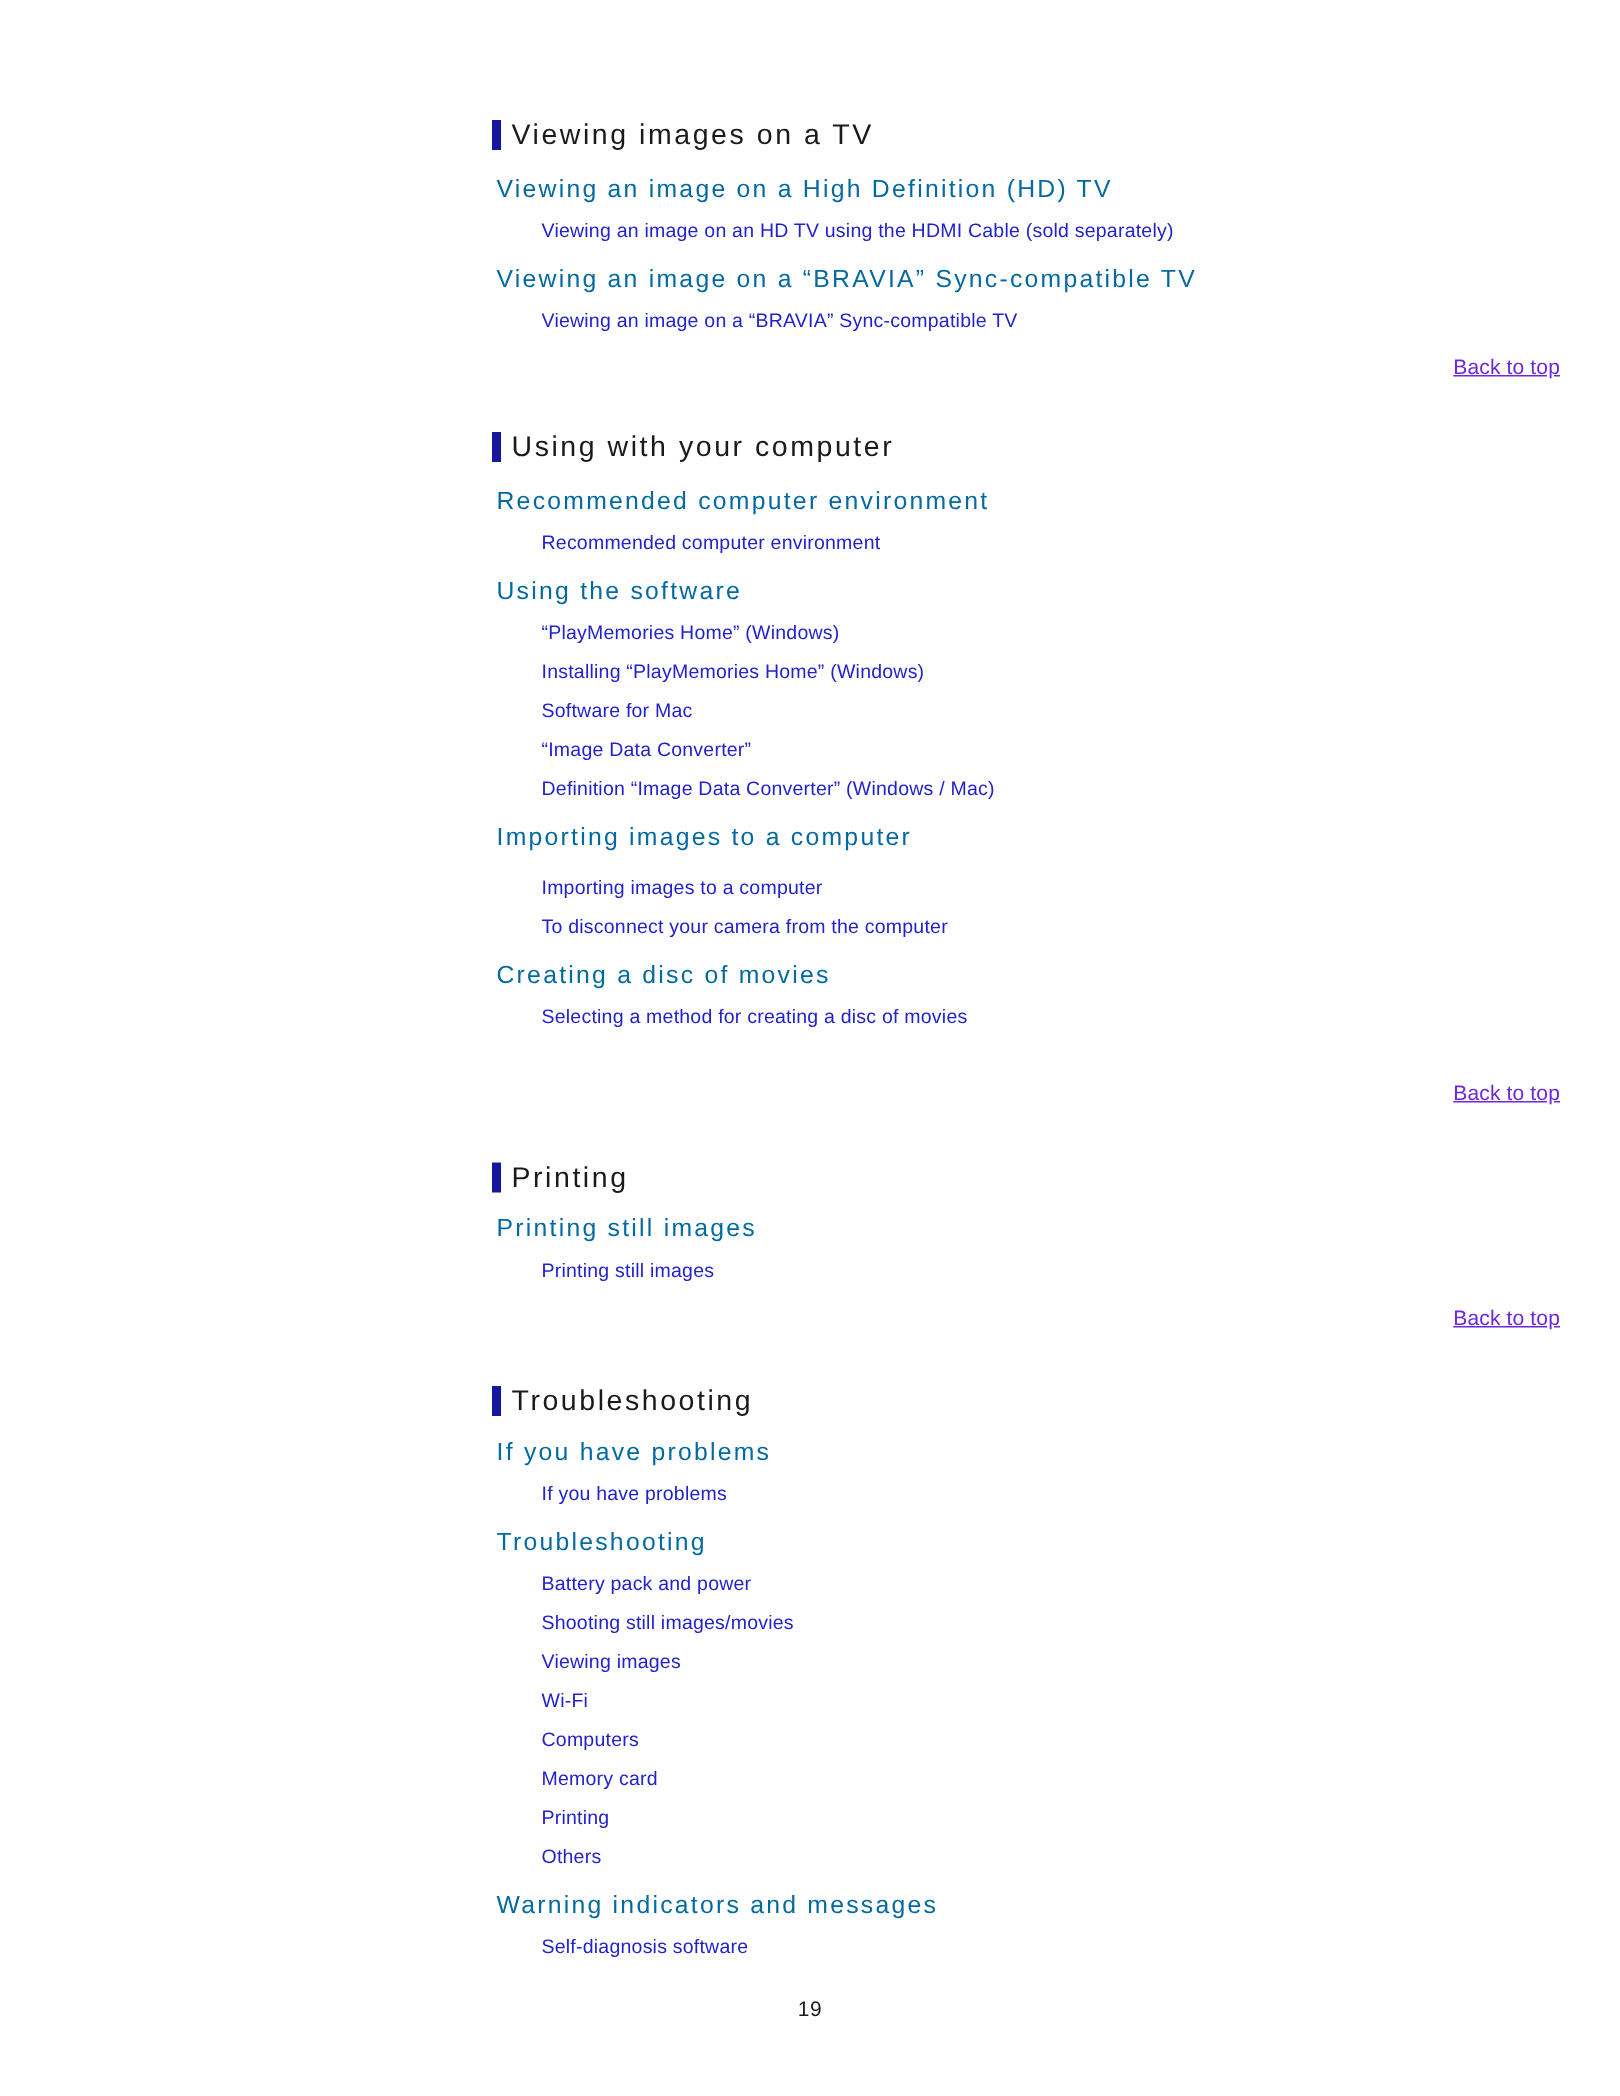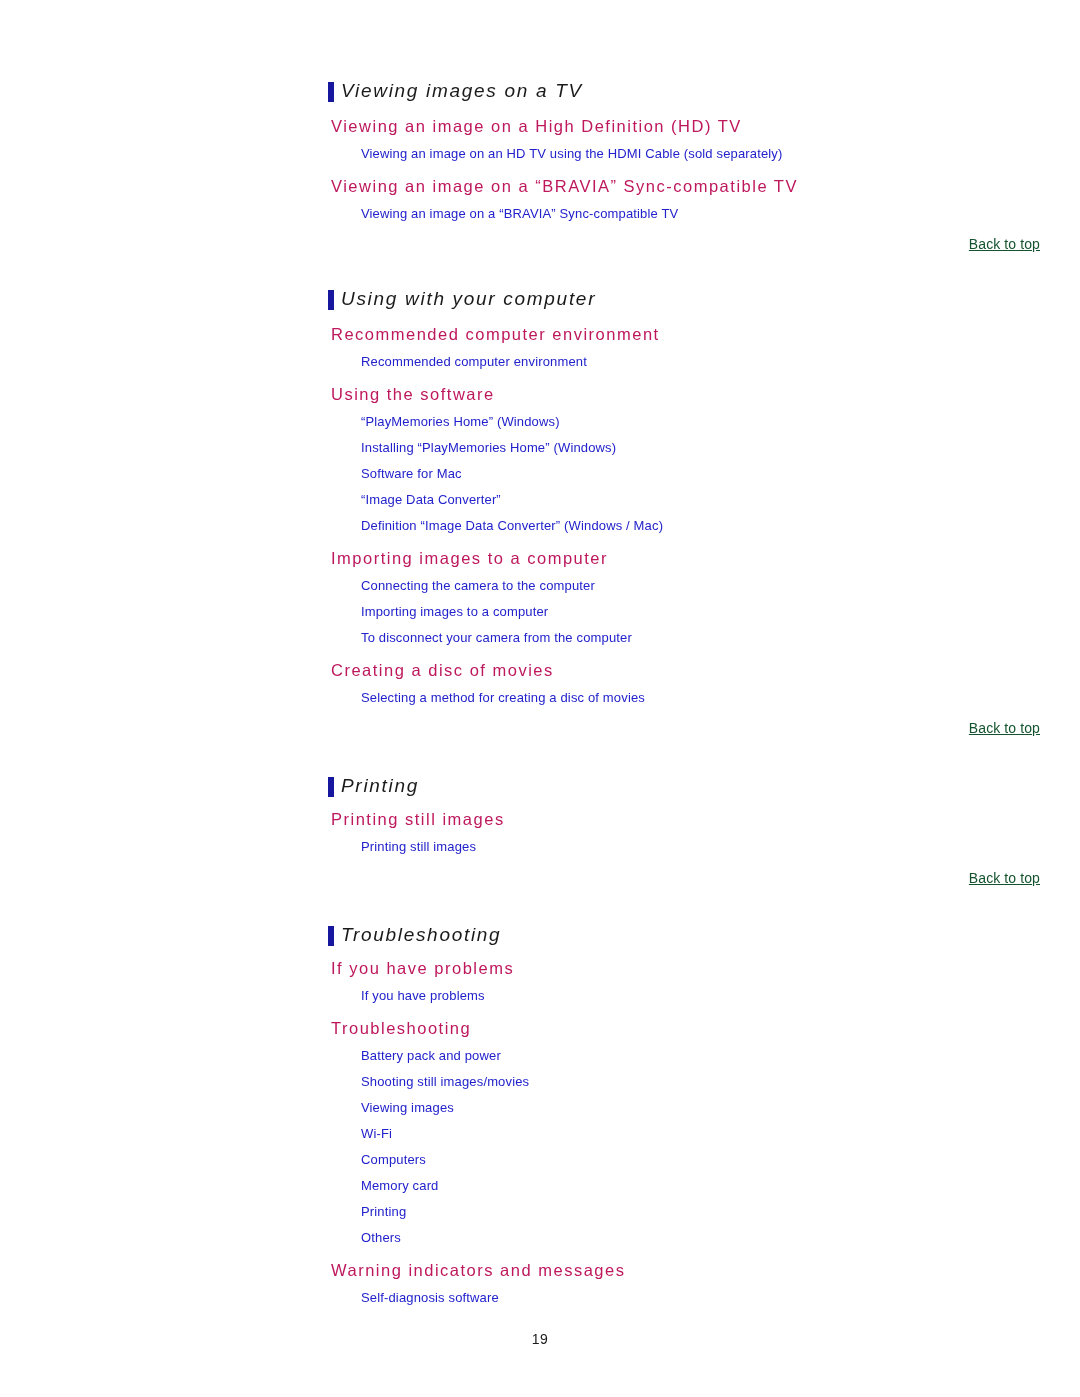--- a/index.html
+++ b/index.html
@@ -30,23 +30,22 @@
     width: 732px;
   }
 
   
   .section {
     position: relative;
   }
 
   .section-title-row {
     display: flex;
-    align-items: flex-end;
-    position: relative;
-    font-style: italic;
+    align-items: flex-start;
+    position: relative;
   }
 
   .marker-bar {
     width: 6px;
     height: 20px;
     background: #16169e;
     flex: 0 0 auto;
     margin-right: 7px;
   }
 
@@ -56,21 +55,21 @@
     color: #1a1a1a;
     font-weight: 400;
     line-height: 22px;
     white-space: nowrap;
   }
 
   
   .sub-heading {
     font-size: 16.5px;
     letter-spacing: 1.5px;
-    color: #be185d;
+    color: #0369a1;
     font-weight: 400;
     line-height: 20px;
     margin-left: 3px;
     white-space: nowrap;
   }
 
   
   .link {
     display: block;
     font-size: 13px;
@@ -79,21 +78,21 @@
     line-height: 20px;
     letter-spacing: 0.15px;
     margin-left: 33px;
     white-space: nowrap;
   }
 
   .back-to-top {
     position: absolute;
     right: 20px;
     font-size: 14px;
-    color: #14532d;
+    color: #6d28d9;
     text-decoration: underline;
     letter-spacing: 0.1px;
     line-height: 17px;
     white-space: nowrap;
   }
 
   .page-number {
     position: absolute;
     left: 0;
     width: 1080px;
@@ -150,21 +149,20 @@
       <div style="height:6px"></div>
       <a class="link" href="#">Software for Mac</a>
       <div style="height:6px"></div>
       <a class="link" href="#">“Image Data Converter”</a>
       <div style="height:6px"></div>
       <a class="link" href="#">Definition “Image Data Converter” (Windows / Mac)</a>
 
       <div style="height:12px"></div>
       <div class="sub-heading">Importing images to a computer</div>
       <div style="height:8px"></div>
-      <a class="link" href="#">Connecting the camera to the computer</a>
       <div style="height:6px"></div>
       <a class="link" href="#">Importing images to a computer</a>
       <div style="height:6px"></div>
       <a class="link" href="#">To disconnect your camera from the computer</a>
 
       <div style="height:12px"></div>
       <div class="sub-heading">Creating a disc of movies</div>
       <div style="height:8px"></div>
       <a class="link" href="#">Selecting a method for creating a disc of movies</a>
     </div>

